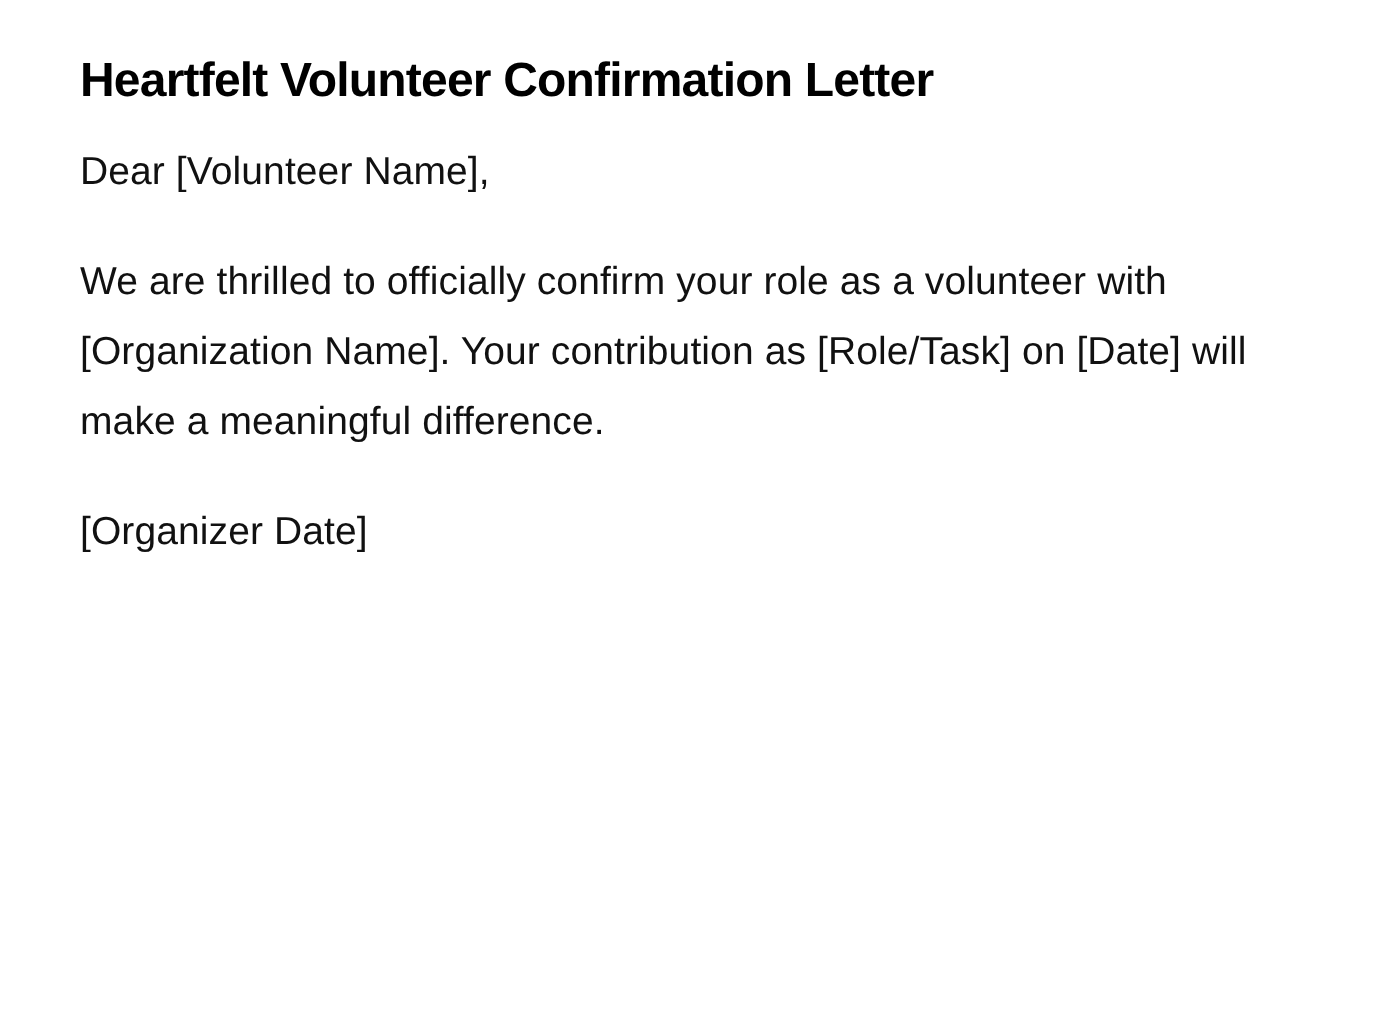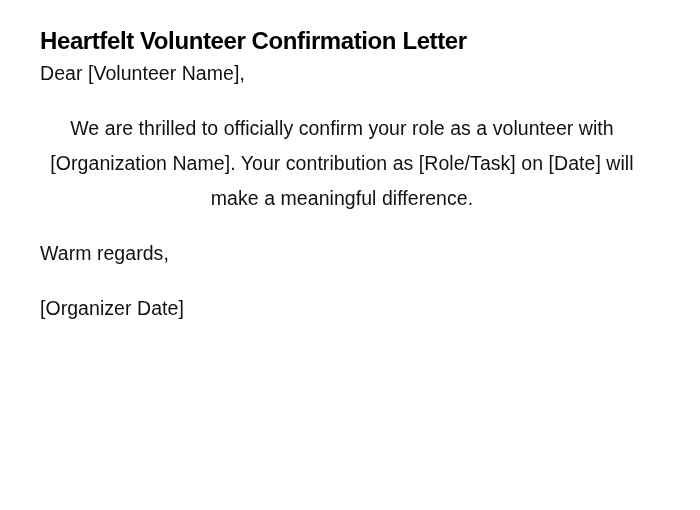--- a/index.html
+++ b/index.html
@@ -29,28 +29,27 @@
       line-height: 30px;
       color: #000000;
     }
     .para {
       font-size: 19.5px;
       line-height: 35px;
       margin: 0;
       color: #111111;
       letter-spacing: 0.05px;
     }
-    .greeting { }
-    .p1 { margin-top: 20px; text-align: center; }
+    .greeting { margin-top: 13px; }
+    .p1 { margin-top: 20px; }
     .p2 { margin-top: 20px; }
     .closing { margin-top: 20px; }
     .signature { margin-top: 20px; }
   </style>
 </head>
 <body>
 
 <div class="page">
   <h1 class="title">Heartfelt Volunteer Confirmation Letter</h1>
   <p class="para greeting">Dear [Volunteer Name],</p>
   <p class="para p1">We are thrilled to officially confirm your role as a volunteer with [Organization Name]. Your contribution as [Role/Task] on [Date] will make a meaningful difference.</p>
-  <p class="para closing">Warm regards,</p>
   <p class="para signature">[Organizer Date]</p>
 </div>
 
 </body></html>

